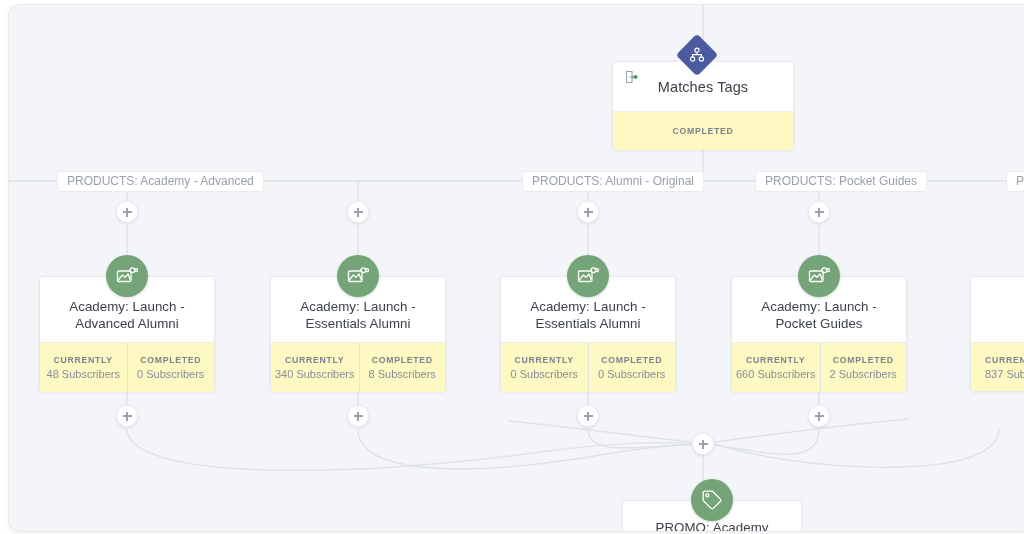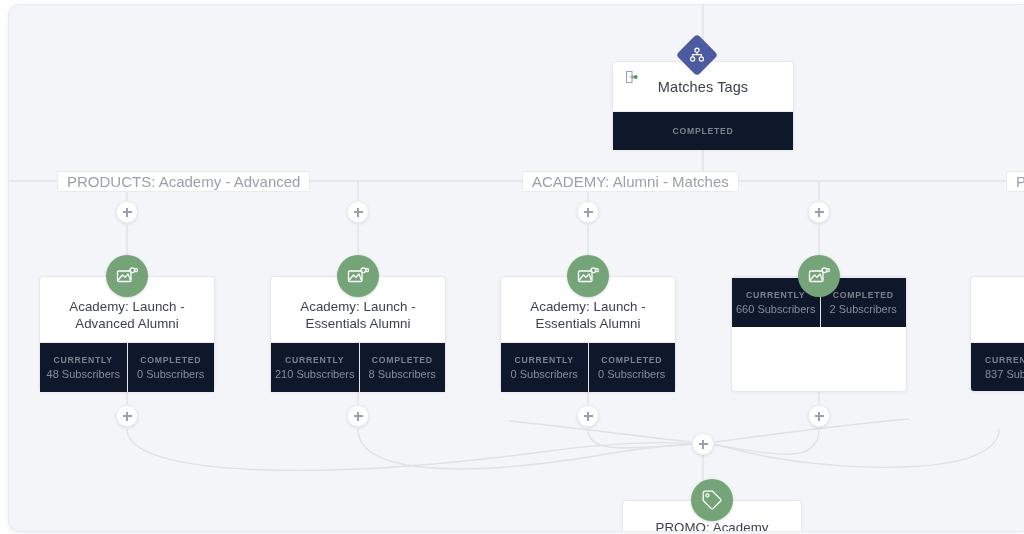--- a/index.html
+++ b/index.html
@@ -71,21 +71,21 @@
     width: 30px; height: 30px;
     background: #4c5ba0;
     transform: rotate(45deg);
     border-radius: 4px;
     display: flex; align-items: center; justify-content: center;
   }
   .diamond svg { transform: rotate(-45deg); }
 
   .stat-strip {
     border-top: 1px solid #ebedf1;
-    background: #0f172a;
+    background: #fef9c3;
     height: 39px;
     display: flex;
     align-items: center;
     justify-content: center;
   }
   .stat-col {
     flex: 1 1 0;
     text-align: center;
     padding: 0 4px;
   }
@@ -109,21 +109,21 @@
   
   .branch-label {
     position: absolute;
     top: 166px;
     height: 21px;
     line-height: 19px;
     padding: 0 9px;
     background: #ffffff;
     border: 1px solid #e9ebef;
     border-radius: 3px;
-    font-size: 15px;
+    font-size: 12px;
     color: #9aa0ab;
     white-space: nowrap;
   }
 
   
   .plus-btn {
     position: absolute;
     width: 22px; height: 22px;
     border-radius: 50%;
     background: #ffffff;
@@ -262,21 +262,22 @@
     </div>
 
     <div class="stat-strip">
       <div class="stat-col">
         <div class="stat-label">COMPLETED</div>
       </div>
     </div>
   </div>
 
   <div class="branch-label" style="left:48px">PRODUCTS: Academy - Advanced</div>
-  <div class="branch-label" style="left:513px">ACADEMY: Alumni - Matches</div>
+  <div class="branch-label" style="left:513px">PRODUCTS: Alumni - Original</div>
+  <div class="branch-label" style="left:746px">PRODUCTS: Pocket Guides</div>
   <div class="branch-label" id="label-5">PR</div>
 
   <div class="plus-btn" style="left:107px; top:196px"></div>
   <div class="plus-btn" style="left:338px; top:196px"></div>
   <div class="plus-btn" style="left:568px; top:196px"></div>
   <div class="plus-btn" style="left:799px; top:196px"></div>
 
   <div class="card email-card" style="left:30px">
     <div class="round-icon">
       <svg width="22" height="22" viewBox="0 0 22 22">
@@ -309,21 +310,21 @@
         <circle cx="16.4" cy="5.2" r="2.4" fill="none" stroke="#ffffff" stroke-width="1.3"></circle>
         <circle cx="20" cy="5.2" r="1.5" fill="none" stroke="#ffffff" stroke-width="1.3"></circle>
       </svg>
     </div>
     <div class="card-body">
       <div class="email-title">Academy: Launch - Essentials Alumni</div>
     </div>
     <div class="stat-strip">
       <div class="stat-col">
         <div class="stat-label">CURRENTLY</div>
-        <div class="stat-value">210 Subscribers</div>
+        <div class="stat-value">340 Subscribers</div>
       </div>
       <div class="stat-col">
         <div class="stat-label">COMPLETED</div>
         <div class="stat-value">8 Subscribers</div>
       </div>
     </div>
   </div>
 
   <div class="card email-card" style="left:491px">
     <div class="round-icon">
@@ -351,20 +352,23 @@
 
   <div class="card email-card" style="left:722px">
     <div class="round-icon">
       <svg width="22" height="22" viewBox="0 0 22 22">
         <rect x="1.5" y="6" width="13.5" height="10.5" rx="1.2" fill="none" stroke="#ffffff" stroke-width="1.3"></rect>
         <path d="M2.2 15 L6.5 10 L9 12.4 L12 9 L14.4 15" fill="none" stroke="#ffffff" stroke-width="1.3" stroke-linejoin="round"></path>
         <circle cx="16.4" cy="5.2" r="2.4" fill="none" stroke="#ffffff" stroke-width="1.3"></circle>
         <circle cx="20" cy="5.2" r="1.5" fill="none" stroke="#ffffff" stroke-width="1.3"></circle>
       </svg>
     </div>
+    <div class="card-body">
+      <div class="email-title">Academy: Launch - Pocket Guides</div>
+    </div>
     <div class="stat-strip">
       <div class="stat-col">
         <div class="stat-label">CURRENTLY</div>
         <div class="stat-value">660 Subscribers</div>
       </div>
       <div class="stat-col">
         <div class="stat-label">COMPLETED</div>
         <div class="stat-value">2 Subscribers</div>
       </div>
     </div>

